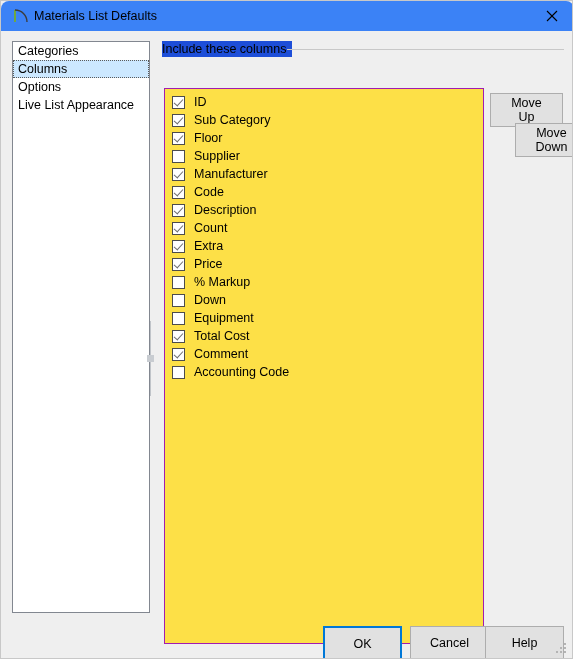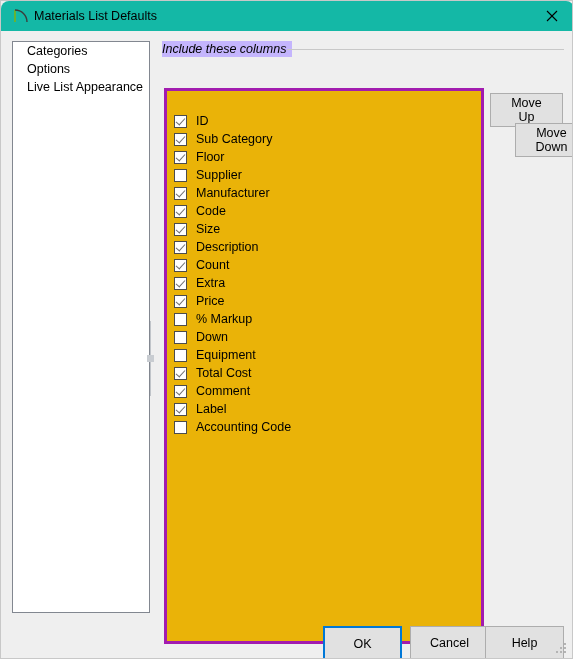--- a/index.html
+++ b/index.html
@@ -25,21 +25,21 @@
     border: 1px solid #c8c8c8;
     overflow: hidden;
   }
 
   
   .titlebar {
     position: absolute;
     left: 0; top: 0;
     width: 573px;
     height: 40px;
-    background: #14b8a6;
+    background: #3b82f6;
     border-bottom: 1px solid #dcdcdc;
     box-sizing: border-box;
     border-radius: 8px;
   }
   .app-icon {
     position: absolute;
     left: 11px; top: 6px;
     width: 18px; height: 18px;
   }
   .title-text {
@@ -77,21 +77,21 @@
     width: 138px;
     height: 572px;
     background: #ffffff;
     border: 1px solid #828790;
     box-sizing: border-box;
     overflow: hidden;
   }
   .cat-item {
     height: 18px;
     line-height: 18px;
-    padding-left: 14px;
+    padding-left: 5px;
     font-size: 12.5px;
     color: #000000;
     white-space: nowrap;
     box-sizing: border-box;
     cursor: default;
   }
   .cat-item.selected {
     background: #cce8ff;
     outline: 1px dotted #5a5a5a;
     outline-offset: -1px;
@@ -122,45 +122,44 @@
     position: absolute;
     left: 161px; top: 10px;
     width: 402px;
     height: 0px;
   }
   .group-label {
     position: absolute;
     left: 0; top: 0;
     font-size: 12.5px;
     color: #000000;
-    background: #c4b5fd;
+    background: #1d4ed8;
     padding-right: 6px;
     white-space: nowrap;
     line-height: 16px;
-    font-style: italic;
   }
   .group-rule {
     position: absolute;
     left: 125px; top: 8px;
     right: 0;
     height: 1px;
     background: #c8c8c8;
   }
 
   
   .col-list {
     position: absolute;
     left: 163px; top: 57px;
     width: 320px;
     height: 556px;
-    background: #eab308;
-    border: 3px solid #a21caf;
+    background: #fde047;
+    border: 1px solid #a21caf;
     box-sizing: border-box;
     overflow: hidden;
-    padding-top: 21px;
+    padding-top: 4px;
   }
   .col-row {
     height: 18px;
     display: flex;
     align-items: center;
     padding-left: 7px;
     cursor: default;
   }
   .cb {
     width: 13px; height: 13px;
@@ -263,20 +262,23 @@
       </svg>
     </div>
   </div>
 
   <div class="content">
 
     <div class="cat-list">
       <div class="cat-item">
         <span>Categories</span>
       </div>
+      <div class="cat-item selected">
+        <span>Columns</span>
+      </div>
       <div class="cat-item">
         <span>Options</span>
       </div>
       <div class="cat-item">
         <span>Live List Appearance</span>
       </div>
     </div>
 
     <div class="splitter">
       <div class="line"></div>
@@ -308,24 +310,20 @@
         <div class="col-row">
           <span class="cb checked"></span>
           <span class="col-label">Manufacturer</span>
         </div>
         <div class="col-row">
           <span class="cb checked"></span>
           <span class="col-label">Code</span>
         </div>
         <div class="col-row">
           <span class="cb checked"></span>
-          <span class="col-label">Size</span>
-        </div>
-        <div class="col-row">
-          <span class="cb checked"></span>
           <span class="col-label">Description</span>
         </div>
         <div class="col-row">
           <span class="cb checked"></span>
           <span class="col-label">Count</span>
         </div>
         <div class="col-row">
           <span class="cb checked"></span>
           <span class="col-label">Extra</span>
         </div>
@@ -345,24 +343,20 @@
           <span class="cb"></span>
           <span class="col-label">Equipment</span>
         </div>
         <div class="col-row">
           <span class="cb checked"></span>
           <span class="col-label">Total Cost</span>
         </div>
         <div class="col-row">
           <span class="cb checked"></span>
           <span class="col-label">Comment</span>
-        </div>
-        <div class="col-row">
-          <span class="cb checked"></span>
-          <span class="col-label">Label</span>
         </div>
         <div class="col-row">
           <span class="cb"></span>
           <span class="col-label">Accounting Code</span>
         </div>
       </div>
 
     <button class="btn btn-move-up">Move Up</button>
     <button class="btn btn-move-down">Move Down</button>
 

